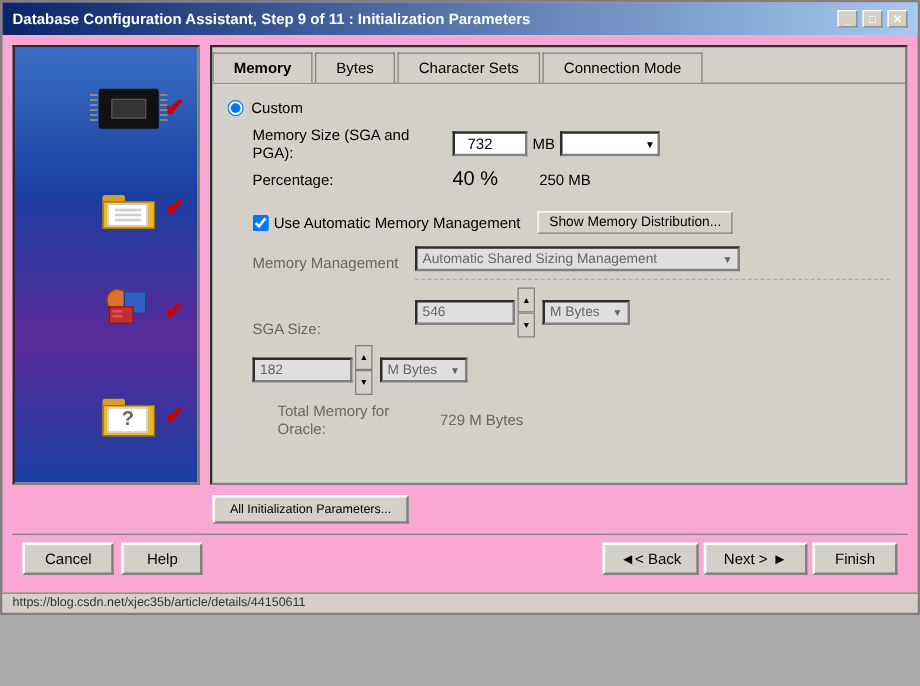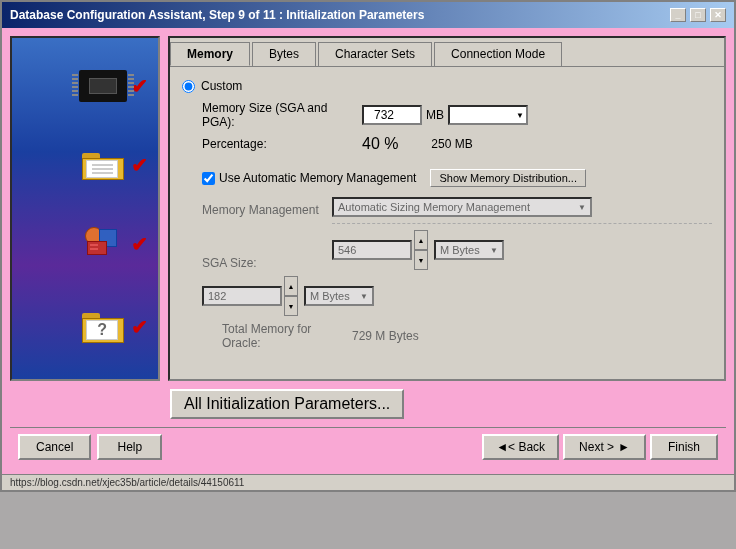--- a/index.html
+++ b/index.html
@@ -283,21 +283,21 @@
       flex-direction: column;
       align-items: flex-start;
       padding-left: 160px;
     }
     .all-params-btn {
       padding: 4px 12px;
       background: #d4d0c8;
       border: 2px solid #808080;
       border-top-color: #fff;
       border-left-color: #fff;
-      font-size: 16px;
+      font-size: 10px;
       cursor: pointer;
     }
     .footer {
       display: flex;
       justify-content: space-between;
       align-items: center;
       padding: 6px 8px;
       border-top: 1px solid #808080;
     }
     .footer-left {
@@ -482,21 +482,21 @@
             <button class="show-btn">Show Memory Distribution...</button>
           </div>
 
 
           <div class="custom-fields">
 
             <div class="custom-field-row">
               <span class="custom-label">Memory Management</span>
               <div style="display:flex; align-items:center;">
                 <div class="custom-input" style="width:260px; display:flex; align-items:center;">
-                  <span style="font-size:11px; color:#666;">Automatic Sizing Memory Management</span>
+                  <span style="font-size:11px; color:#666;">Automatic Shared Sizing Management</span>
                   <span style="margin-left:auto; font-size:8px;">▼</span>
                 </div>
               </div>
             </div>
 
             <hr class="separator-line">
 
             <div class="custom-field-row">
               <span class="custom-label">SGA Size:</span>
               <div style="display:flex; align-items:center; gap:2px;">

